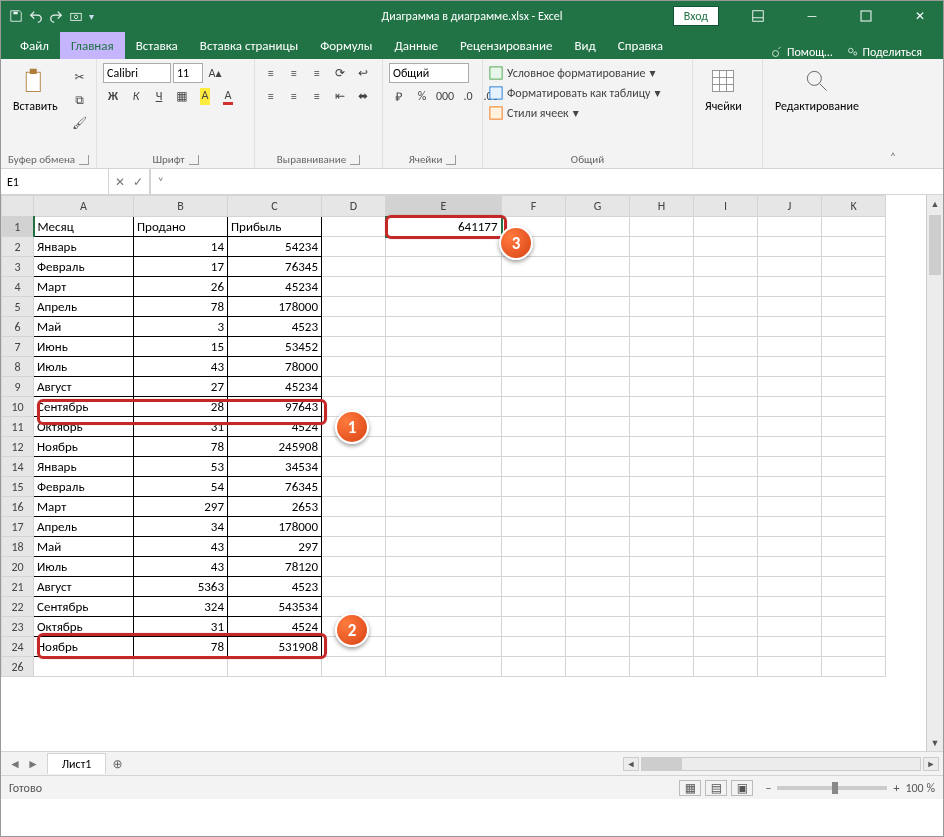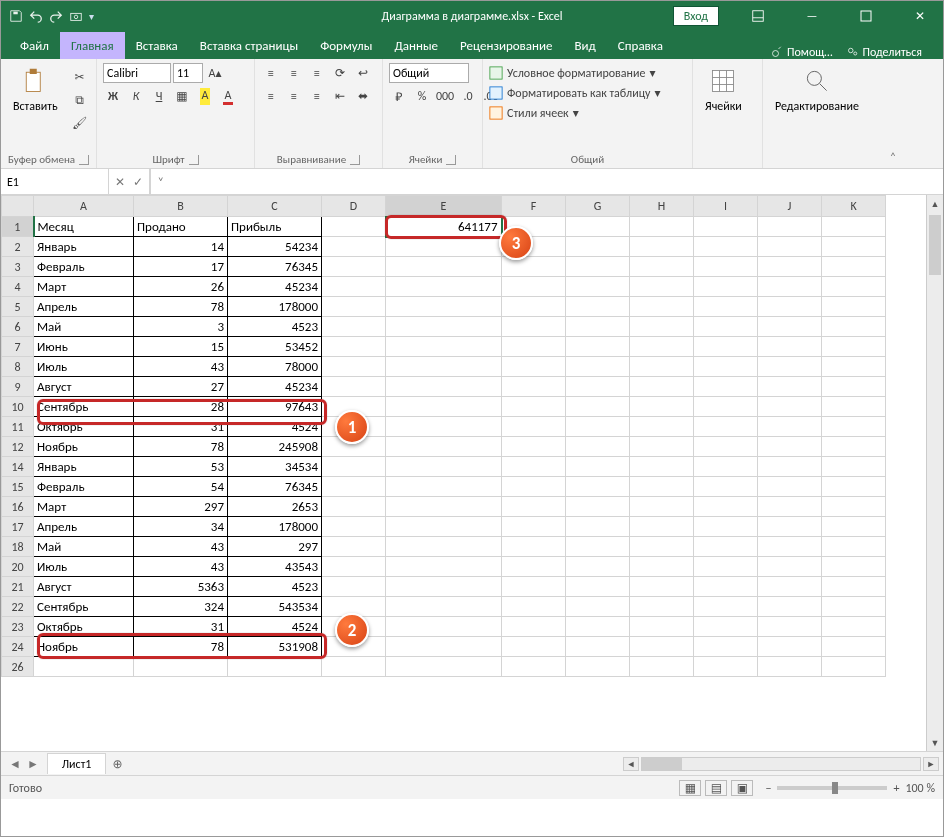--- a/index.html
+++ b/index.html
@@ -573,21 +573,21 @@
             <td class=""></td>
             <td class=""></td>
             <td class=""></td>
             <td class=""></td>
             <td class=""></td>
           </tr>
           <tr>
             <td class="rowhdr ">20</td>
             <td class="databorder">Июль</td>
             <td class="databorder num">43</td>
-            <td class="databorder num">43543</td>
+            <td class="databorder num">78120</td>
             <td class=""></td>
             <td class=""></td>
             <td class=""></td>
             <td class=""></td>
             <td class=""></td>
             <td class=""></td>
             <td class=""></td>
             <td class=""></td>
           </tr>
           <tr>

